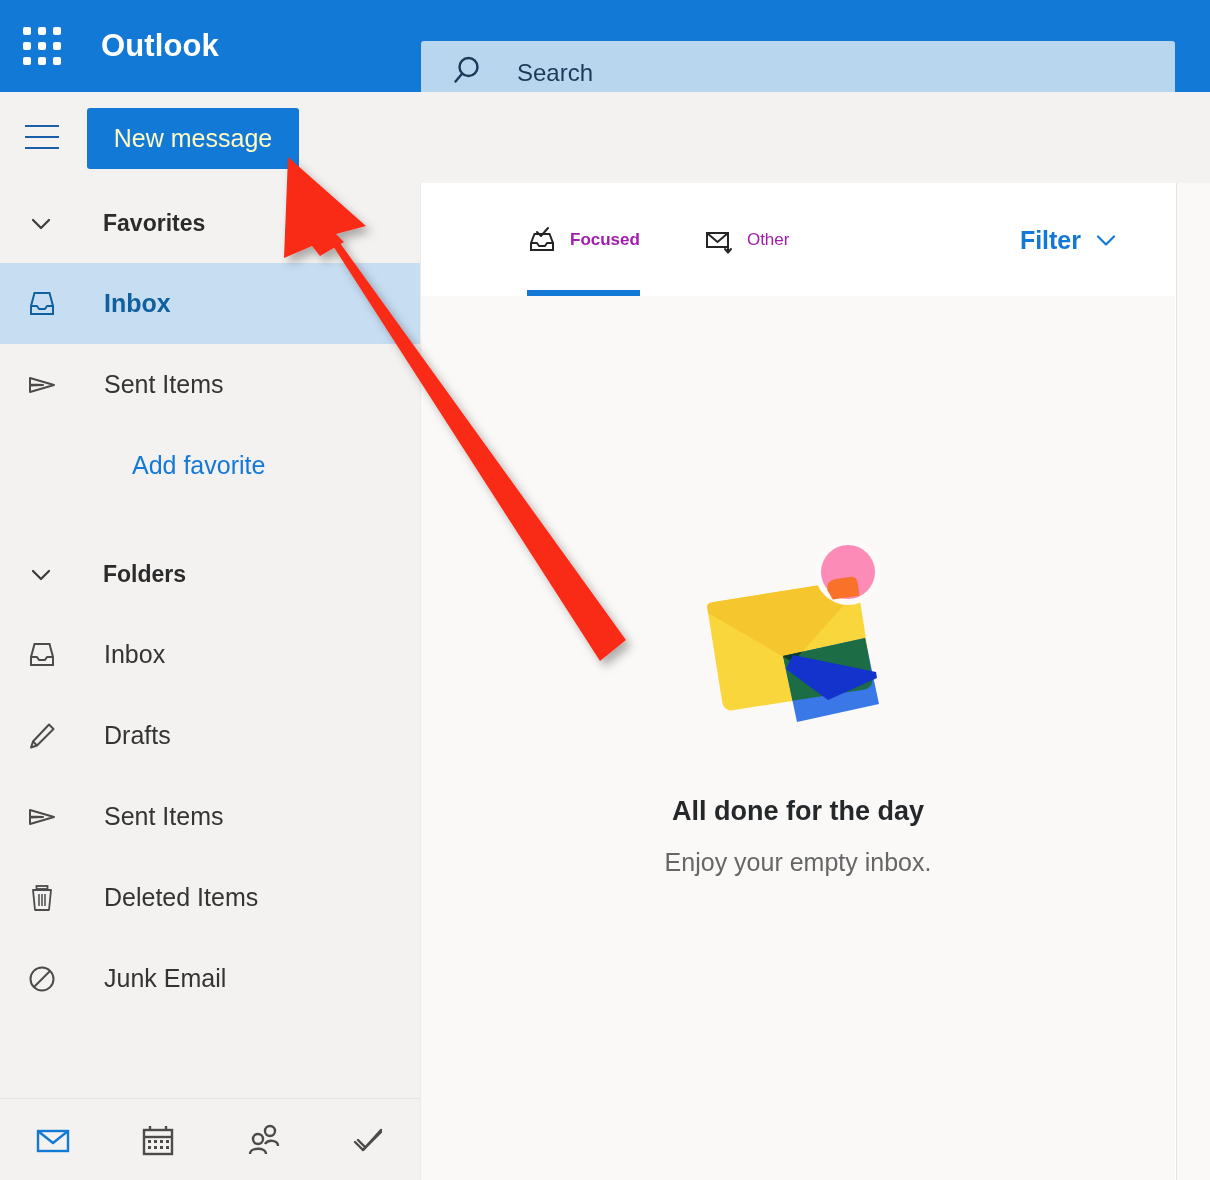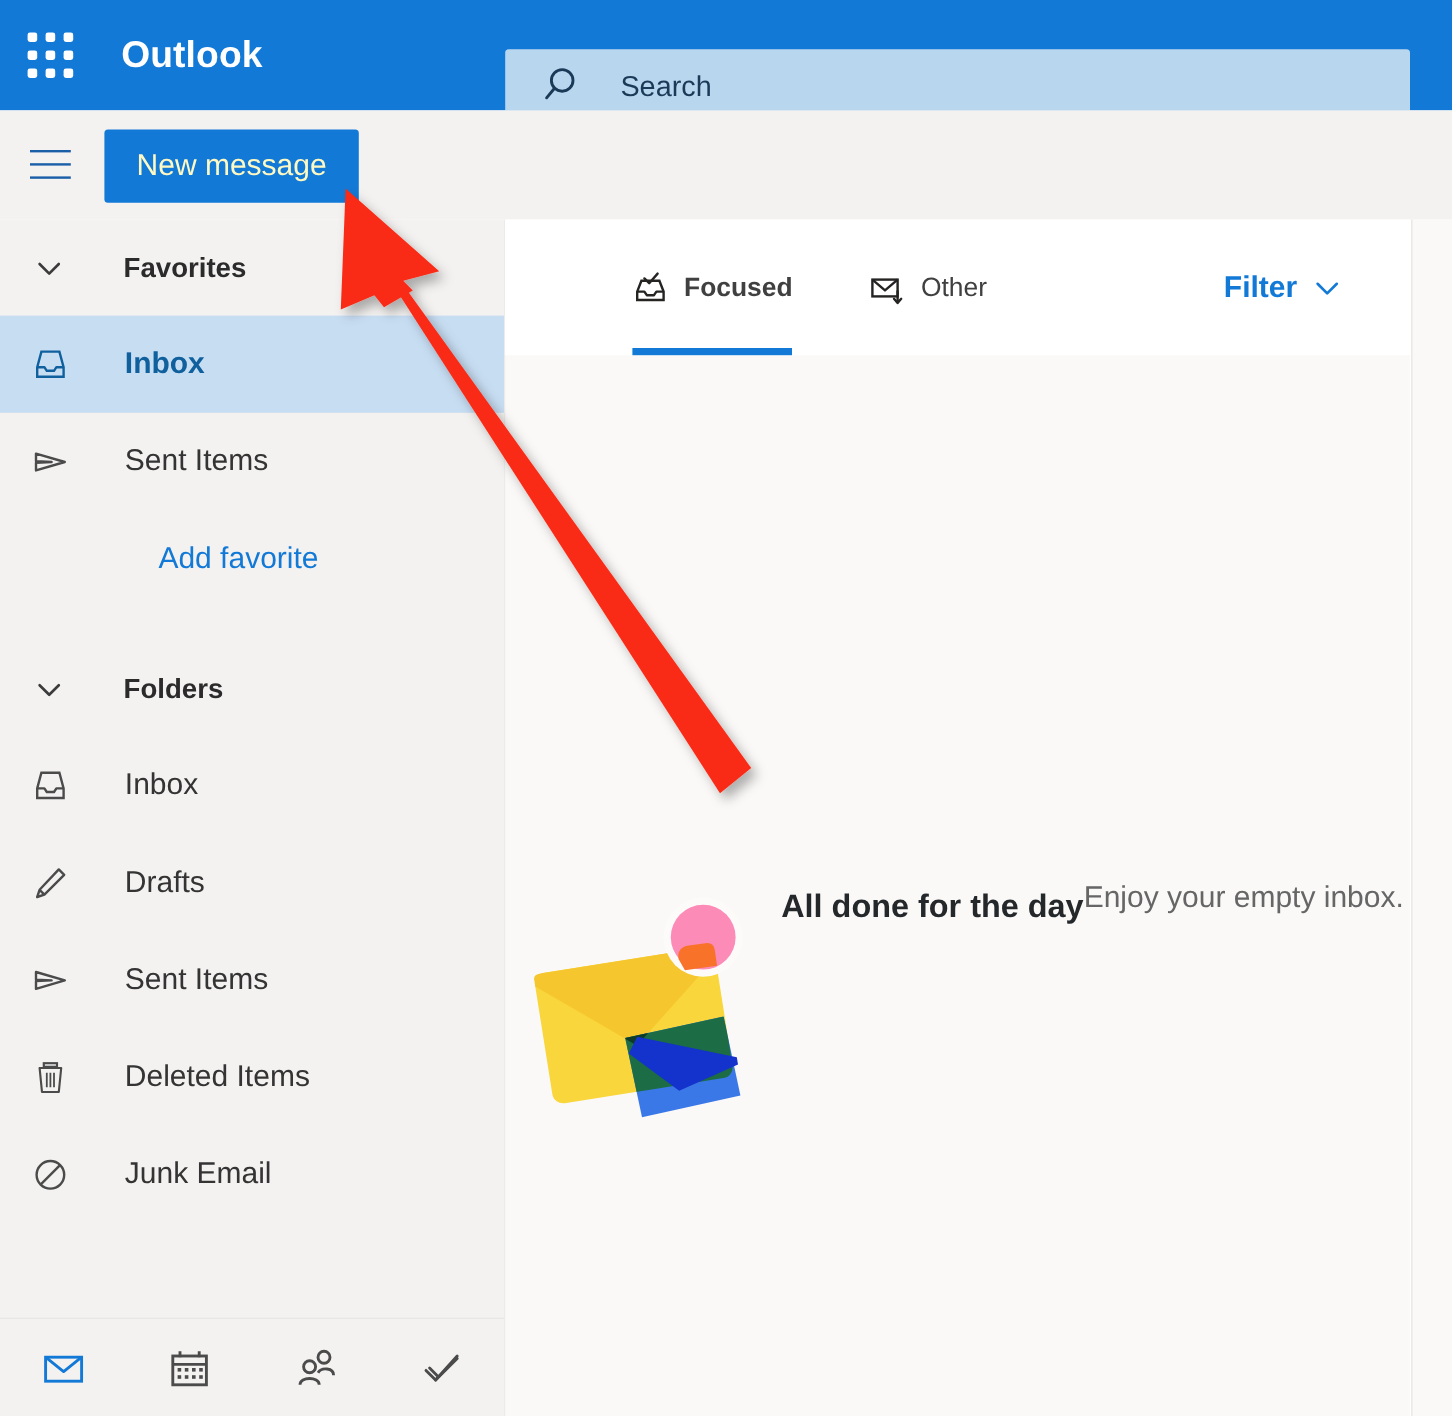--- a/index.html
+++ b/index.html
@@ -133,40 +133,40 @@
     position: relative;
     display: flex; align-items: center;
   }
   .tab {
     display: flex; align-items: center;
     height: 113px;
     cursor: pointer;
     position: relative;
   }
   .tab .tico { display: flex; align-items: center; }
-  .tab .tlabel { margin-left: 13px; font-size: 22px; color: #404040; }
+  .tab .tlabel { margin-left: 13px; font-size: 17px; color: #a21caf; }
   .tab.active .tlabel { font-weight: bold; }
   .tab.active::after {
     content: ""; position: absolute; left: 0; right: 0; bottom: 0;
     height: 6px; background: #1379d6;
   }
   #tab-focused { margin-left: 106px; }
   #tab-other { margin-left: 64px; }
   .filter {
     position: absolute; right: 56px; top: 50%; transform: translateY(-50%);
     display: flex; align-items: center; cursor: pointer;
   }
   .filter .flabel { font-size: 25px; color: #1379d6; font-weight: bold; }
   .filter .fchev { margin-left: 12px; display: flex; }
 
   
   .emptywrap {
     position: absolute; left: 0; top: 113px;
     width: 754px; height: 884px;
-    display: flex; flex-direction: row; align-items: center;
+    display: flex; flex-direction: column; align-items: center;
   }
   .illus { margin-top: 232px; }
   .empty-title {
     margin-top: 34px;
     font-size: 27px; font-weight: bold; color: #25282b;
   }
   .empty-sub {
     margin-top: 21px;
     font-size: 25px; color: #666666;
   }

